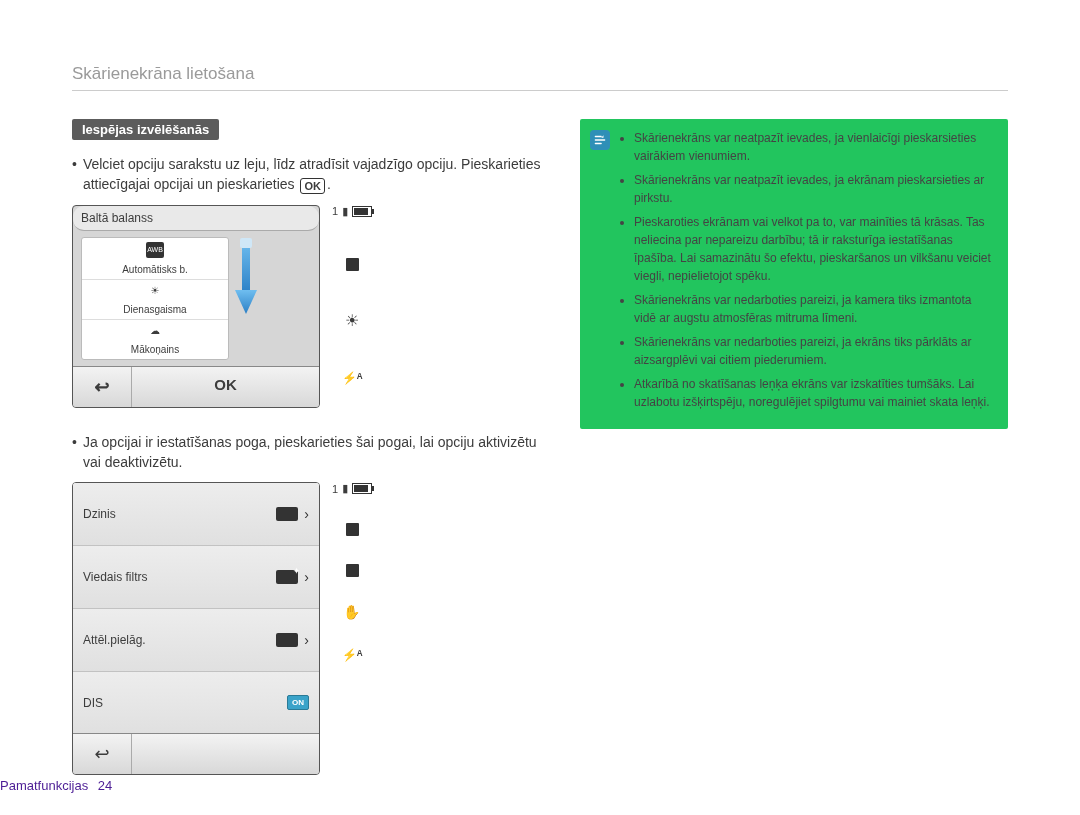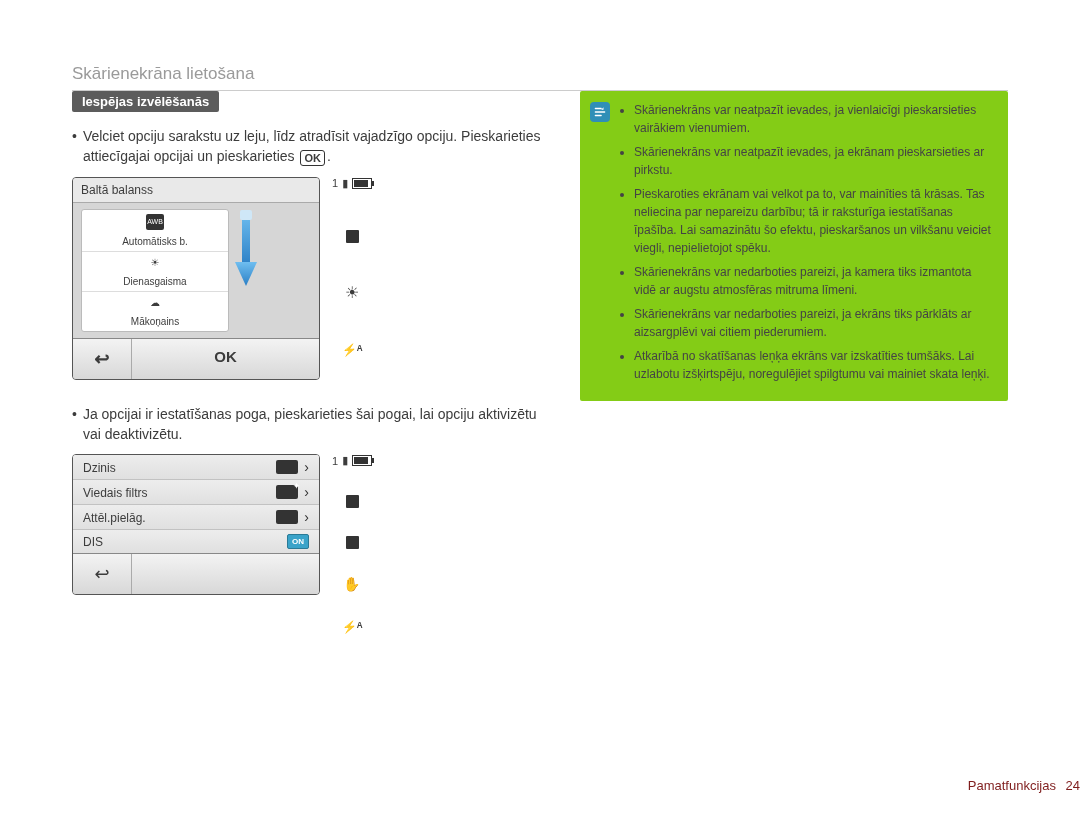--- a/index.html
+++ b/index.html
@@ -13,20 +13,21 @@
     font-size: 13px;
   }
   .page {
     padding: 64px 72px 0 72px;
   }
   .page-title {
     font-size: 17px;
     color: #9a9a9a;
     border-bottom: 1px solid #ccc;
     padding-bottom: 6px;
+    margin-bottom: 28px;
   }
   .columns {
     display: flex;
     gap: 28px;
   }
   .col-left { width: 480px; }
   .col-right { flex: 1; }
 
   .badge {
     display: inline-block;
@@ -75,20 +76,21 @@
     overflow: hidden;
   }
   .panel-header {
     background: #e9e9e9;
     padding: 5px 8px;
     font-size: 12px;
     border-bottom: 1px solid #aaa;
     display: flex;
     justify-content: space-between;
     align-items: center;
+    border-radius: 11px;
   }
   .panel-list {
     background: #fff;
     margin: 6px 8px;
     border: 1px solid #bbb;
     border-radius: 3px;
     width: 146px;
   }
   .panel-list .row {
     display: flex;
@@ -147,22 +149,22 @@
   }
   .batt:after{content:""; position:absolute; right:-3px; top:2px; width:2px; height:5px; background:#333;}
   .batt .fill{position:absolute; left:1px; top:1px; height:7px; width:14px; background:#333;}
   .sq { width:13px; height:13px; background:#333; display:inline-block; border-radius:1px;}
   .sun { font-size:16px; }
   .flash { font-size:12px; font-weight:bold; letter-spacing:-1px;}
 
   
   .opt-rows { background:#e4e4e4; }
   .opt-row {
-    display:flex; align-items:flex-end; justify-content:space-between;
-    padding:4px 10px; font-size:12px; border-bottom:1px solid #c2c2c2;
+    display:flex; align-items:center; justify-content:space-between;
+    padding:23px 10px; font-size:12px; border-bottom:1px solid #c2c2c2;
     background: linear-gradient(#ededed,#e0e0e0);
   }
   .opt-row:last-child{border-bottom:none;}
   .opt-row .rt { display:flex; align-items:center; gap:6px; }
   .chip {
     display:inline-block; width:22px; height:14px; background:#333; border-radius:2px;
   }
   .chip.star { position:relative; }
   .chip.star:after{content:"✦"; color:#fff; font-size:9px; position:absolute; right:-2px; top:-4px;}
   .chev { font-size:14px; color:#333; }
@@ -172,21 +174,21 @@
   }
   .footer2 {
     display:flex; border-top:1px solid #888;
     background:linear-gradient(#f3f3f3,#d8d8d8);
   }
   .footer2 .btn { flex:0 0 58px; text-align:center; padding:9px 0; font-size:18px; border-right:1px solid #aaa;}
   .footer2 .sp { flex:1; }
 
   
   .note {
-    background:#84cc16;
+    background:#22c55e;
     border-radius:2px;
     padding:10px 12px 12px 40px;
     position:relative;
     font-size:12px;
     line-height:1.5;
     color:#444;
   }
   .note-icon {
     position:absolute; left:10px; top:11px;
     width:20px; height:20px; border-radius:4px;
@@ -194,21 +196,21 @@
     display:flex; align-items:center; justify-content:center;
     color:#fff;
     font-size:14px;
   }
   .note-icon svg{ width:14px; height:14px; }
   .note ul { margin:0; padding-left:14px; }
   .note li { margin-bottom:6px; }
 
   .page-footer {
     position:absolute; bottom:22px; left:0; width:100%;
-    text-align:right; font-size:13px; color:#7f1d1d;
+    text-align:left; font-size:13px; color:#4c1d95;
   }
   .page-footer .num{ margin-left:6px; }
 
   .hand-icon { font-size:14px; }
 </style>
 </head>
 <body>
 
 <div class="page">
   <div class="page-title">Skārienekrāna lietošana</div>

